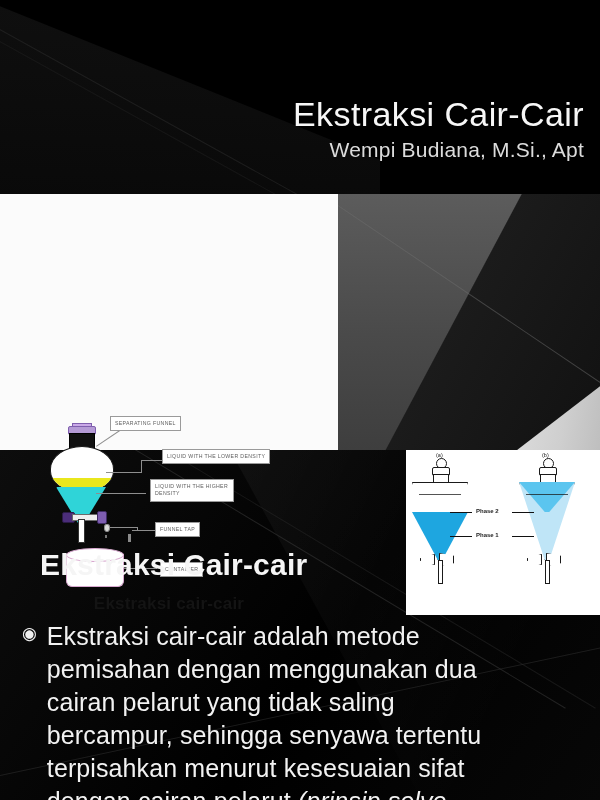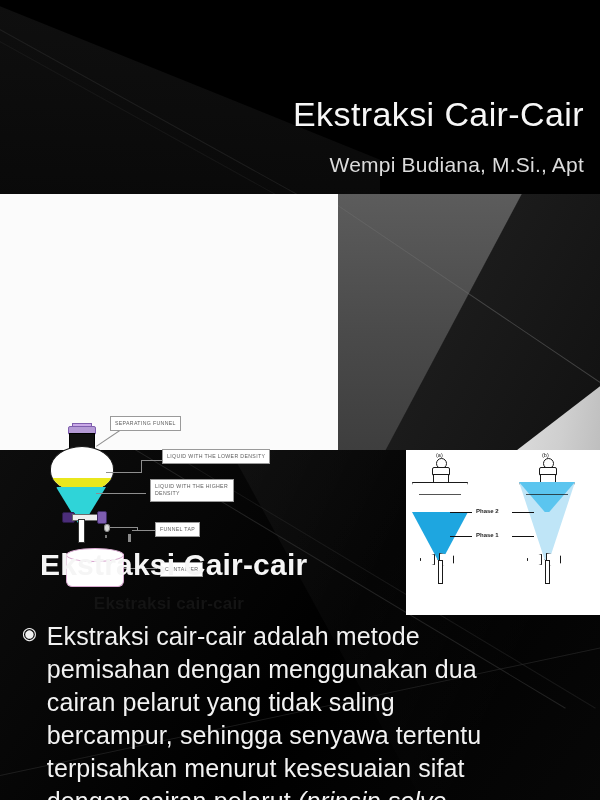--- a/index.html
+++ b/index.html
@@ -39,21 +39,21 @@
          transform:rotate(31deg);transform-origin:0 0;opacity:.5;}
   .f-lower-wedge{left:230px;top:450px;width:470px;height:360px;
          background:linear-gradient(115deg,rgba(255,255,255,.045) 0%,rgba(255,255,255,0) 62%);
          clip-path:polygon(0% 0%,100% 0%,100% 100%,42% 100%);}
   .f-bot-sheen{left:0px;top:775px;width:680px;height:1px;background:#333;
          transform:rotate(-12deg);transform-origin:0 0;opacity:.5;}
 
   
   .title-wrap{position:absolute;left:0;top:96px;width:584px;text-align:right;}
   .title{color:#f7f7f7;font-size:34px;font-weight:400;letter-spacing:.4px;line-height:1.1;}
-  .subtitle{color:#dcdcdc;font-size:21px;font-weight:400;margin-top:20px;letter-spacing:.2px;}
+  .subtitle{color:#dcdcdc;font-size:21px;font-weight:400;margin-top:5px;letter-spacing:.2px;}
 
   
   .pic-top{position:absolute;left:0;top:194px;width:338px;height:256px;background:#fbfbfb;}
 
   .lbl{position:absolute;border:1px solid #9a9a9a;background:#fff;color:#5d5d5d;
        font-size:5.2px;letter-spacing:.35px;padding:2.5px 4px;white-space:nowrap;
        font-family:"Liberation Sans",sans-serif;line-height:1.5;}
   .lead{position:absolute;background:#8e8e8e;height:1px;transform-origin:0 0;}
 
   .cap-top{position:absolute;left:0;right:0;top:400px;text-align:center;

